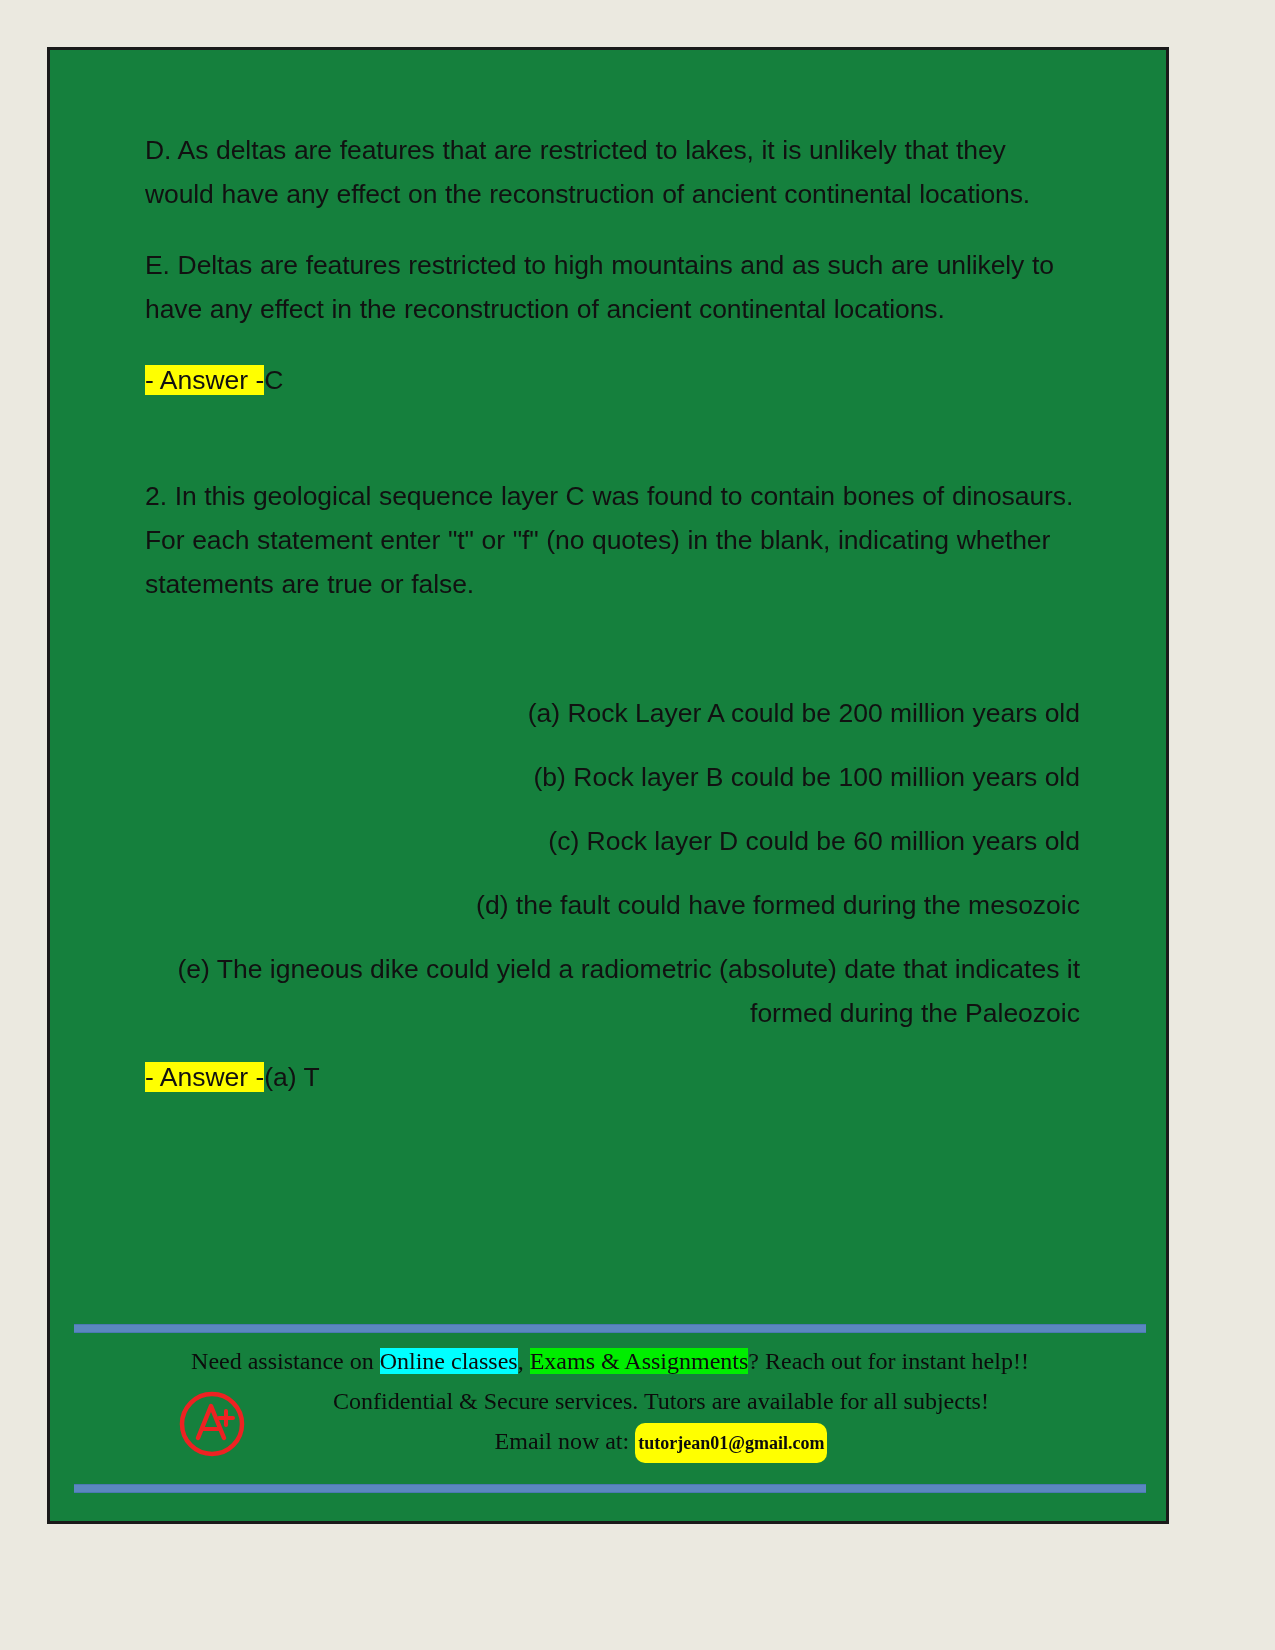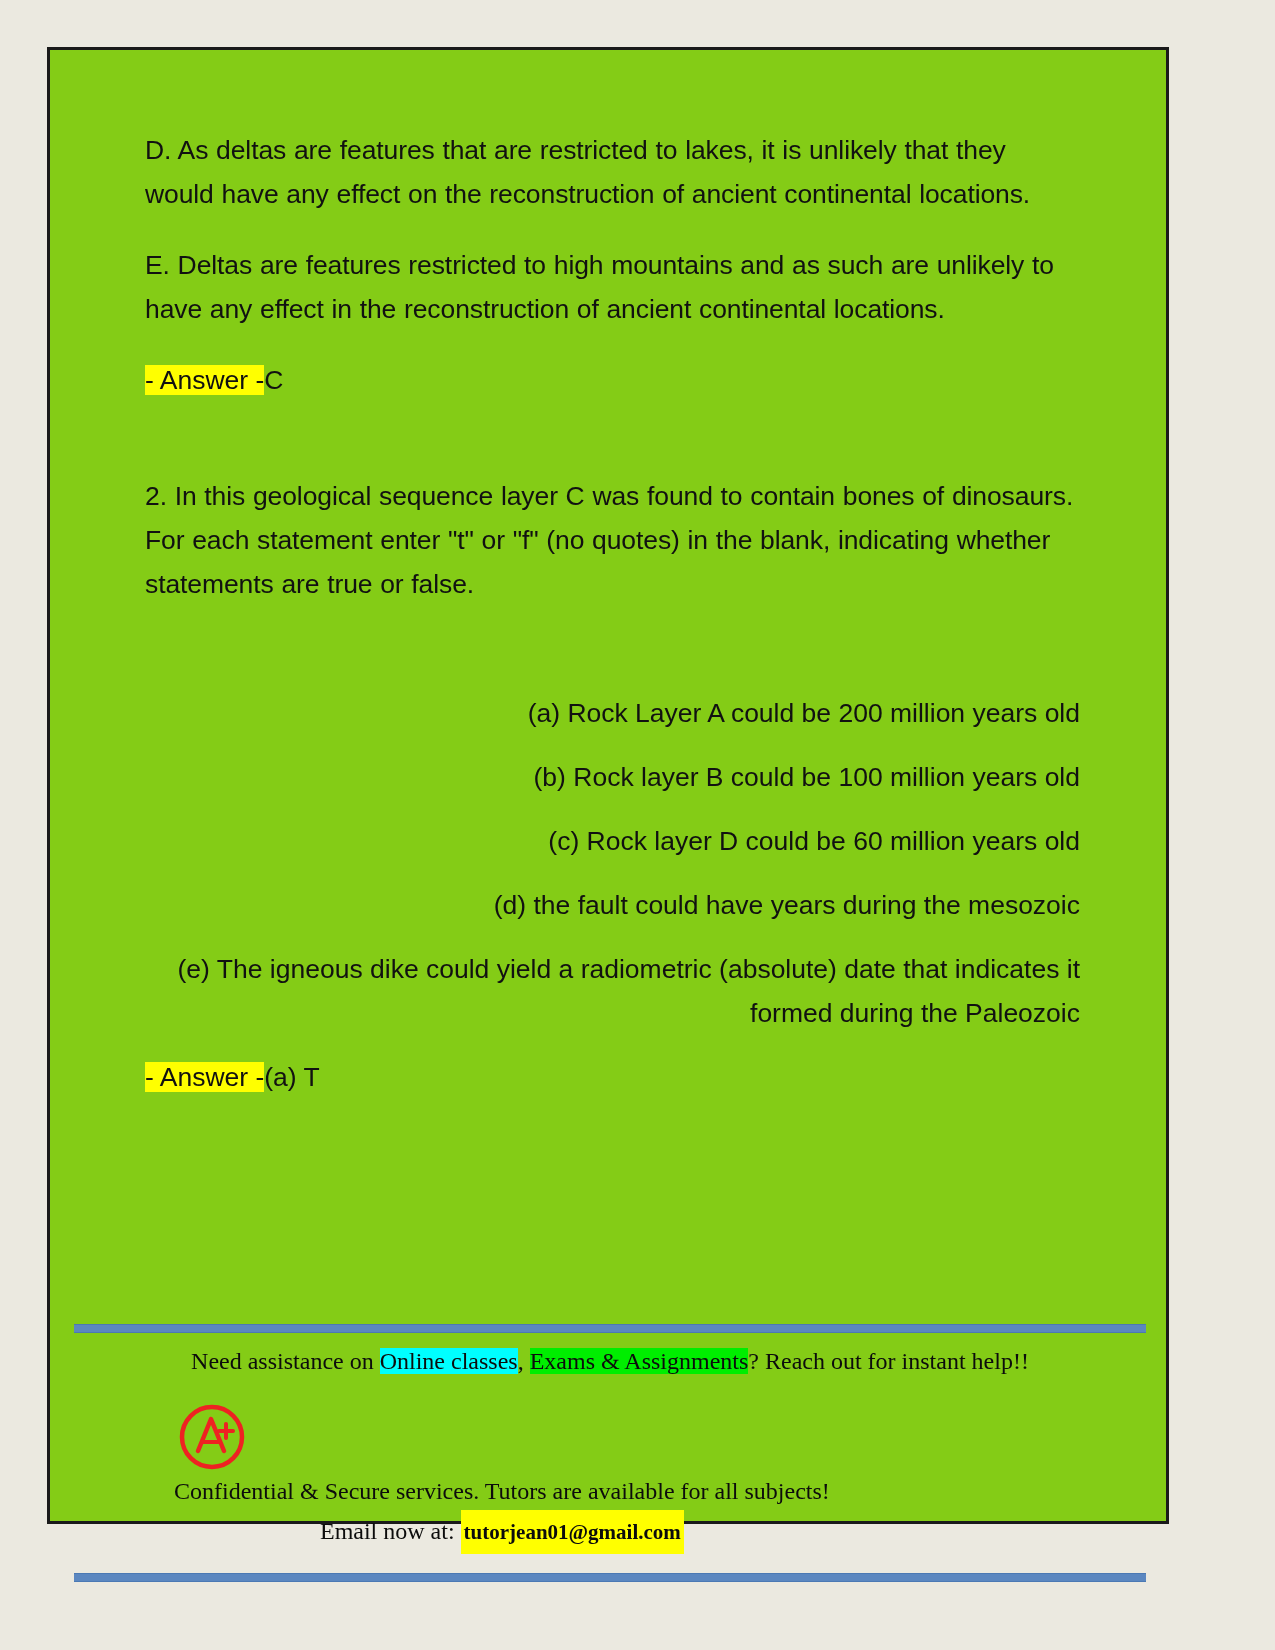--- a/index.html
+++ b/index.html
@@ -13,21 +13,21 @@
     position: relative;
     overflow: hidden;
   }
 
   
   .page-frame {
     position: absolute;
     left: 47px; top: 47px;
     width: 1122px; height: 1477px;
     border: 3px solid #1a1a1a;
-    background: #84cc16;
+    background: #15803d;
   }
 
   .content {
     position: absolute;
     left: 95px; top: 78px;
     width: 935px;
   }
 
   
   .para {
@@ -90,25 +90,24 @@
   .f-line-2 {
     font-family: "Liberation Serif", serif;
     font-size: 24px;
     line-height: 34px;
     color: #0c0c0c;
     text-align: center;
     white-space: nowrap;
   }
   .contact-row {
     display: flex;
-    align-items: flex-start;
+    align-items: center;
     justify-content: flex-start;
-    margin-top: 20px;
+    margin-top: 6px;
     padding-left: 100px;
-    flex-direction: column;
   }
   .logo {
     width: 76px; height: 76px;
     flex: 0 0 76px;
     margin-right: 22px;
   }
   .contact-text { flex: 1 1 auto; }
   .f-conf {
     font-family: "Liberation Serif", serif;
     font-size: 24px;
@@ -122,22 +121,23 @@
     font-size: 24px;
     line-height: 38px;
     color: #0c0c0c;
     text-align: center;
     padding-right: 96px;
     margin-top: 4px;
   }
   .email-val {
     font-weight: bold;
     background: #ffff00;
-    font-size: 21px;
+    font-size: 18px;
     padding: 10px 3px;
+    border-radius: 10px;
   }
   .divider-bottom {
     margin-top: 16px;
   }
 </style>
 </head>
 <body>
 
 <div class="page-frame">
 
@@ -151,21 +151,21 @@
 
     <div class="spacer-lg"></div>
 
     <p class="para">2. In this geological sequence layer C was found to contain bones of dinosaurs. For each statement enter "t" or "f" (no quotes) in the blank, indicating whether statements are true or false.</p>
 
     <div class="spacer-md"></div>
 
     <p class="list-item">(a) Rock Layer A could be 200 million years old</p>
     <p class="list-item">(b) Rock layer B could be 100 million years old</p>
     <p class="list-item">(c) Rock layer D could be 60 million years old</p>
-    <p class="list-item">(d) the fault could have years during the mesozoic</p>
+    <p class="list-item">(d) the fault could have formed during the mesozoic</p>
     <p class="list-item">(e) The igneous dike could yield a radiometric (absolute) date that indicates it formed during the Paleozoic</p>
 
     <p class="answer-line"><span class="hl-yellow">- Answer -</span><span>(a) T</span></p>
 
   </div>
 
   <div class="footer">
 
     <div class="divider"></div>
 

